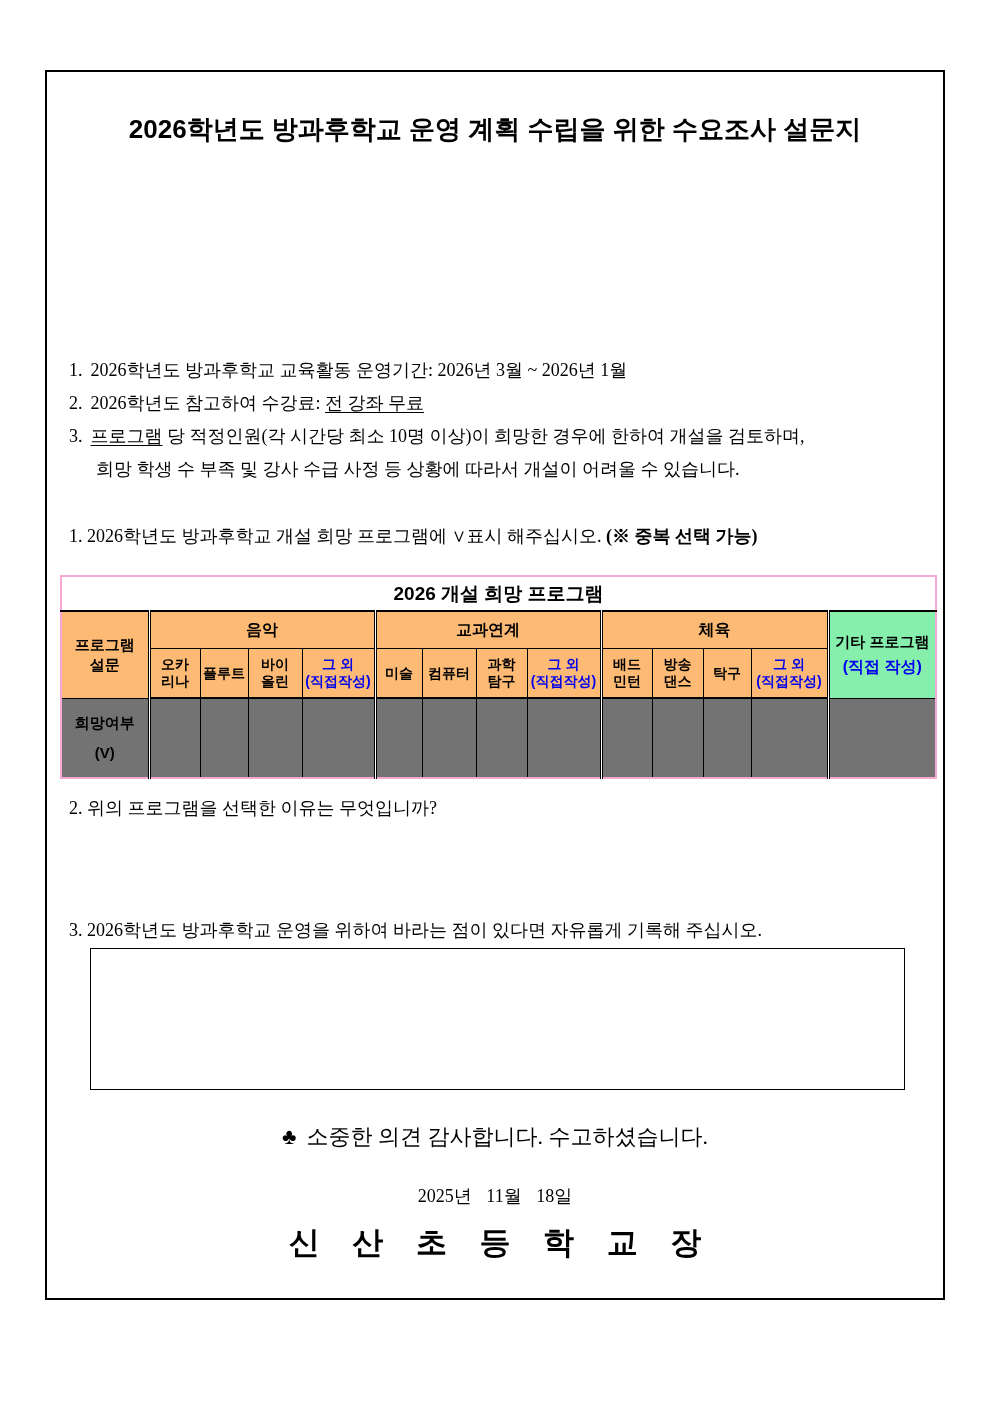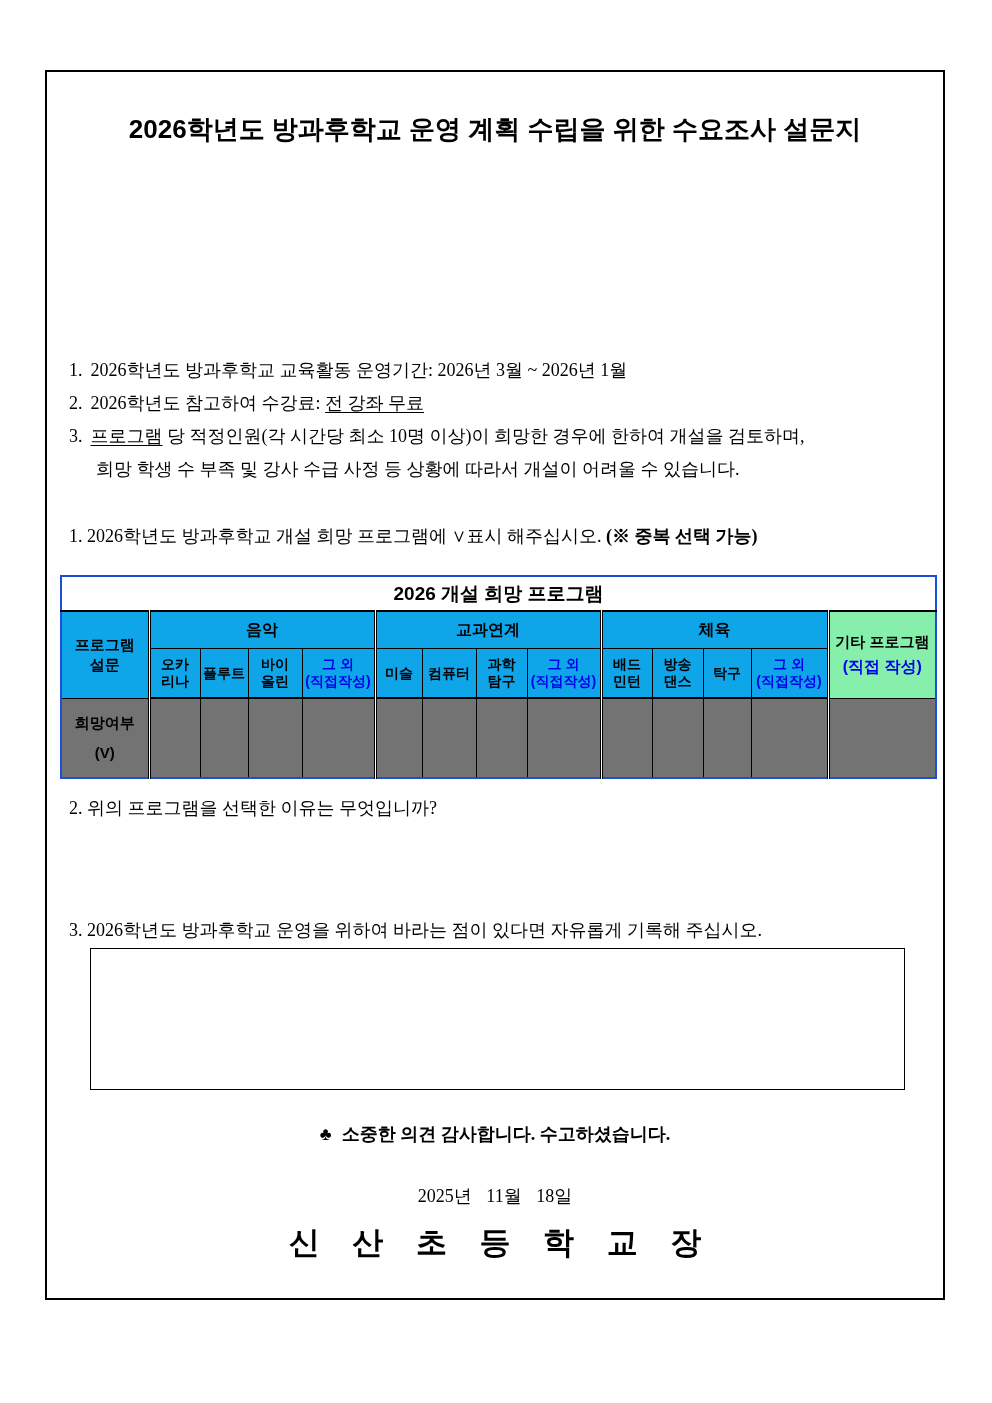--- a/index.html
+++ b/index.html
@@ -50,40 +50,40 @@
     font-size: 18px;
   }
   .q1 { top: 452px; }
   .q2 { top: 724px; }
   .q3 { top: 846px; }
 
   table.program {
     position: absolute;
     top: 503px; left: 13px;
     border-collapse: collapse;
-    border: 2px solid #1d4ed8;
+    border: 2px solid #f9a8d4;
     table-layout: fixed;
     width: 875px;
     font-family: "Liberation Sans", sans-serif;
     text-align: center;
   }
   table.program td {
     border: 1px solid #000000;
     padding: 0;
     vertical-align: middle;
     overflow: hidden;
   }
   td.ttl {
     height: 33px;
     font-size: 19px;
     font-weight: bold;
     border-bottom: 2px solid #000000 !important;
     background: #ffffff;
   }
-  .hdr { background: #0ea5e9; font-weight: bold; }
+  .hdr { background: #fdba74; font-weight: bold; }
   td.grp { height: 36px; font-size: 16px; }
   td.sub { height: 48px; font-size: 14px; line-height: 1.2; }
   td.corner { font-size: 15px; line-height: 1.3; }
   td.othercol {
     background: #86efac;
     font-size: 15px;
     line-height: 1.6;
   }
   td.othercol .l2 { font-size: 16px; }
   .blu { color: #0000ee; }
@@ -101,22 +101,22 @@
     top: 876px; left: 43px;
     width: 815px; height: 142px;
     border: 1px solid #000000;
     background: #ffffff;
     box-sizing: border-box;
   }
 
   .thanks {
     top: 1050px; left: 0; width: 100%;
     text-align: center;
-    font-size: 18px;
-    font-weight: 700;
+    font-size: 22px;
+    font-weight: 400;
   }
   .thanks .club { margin-right: 10px; }
   .date-line {
     top: 1112px; left: 0; width: 100%;
     text-align: center;
     font-size: 18px;
     word-spacing: 10px;
   }
   .signature {
     top: 1150px; left: 0; width: 100%;

